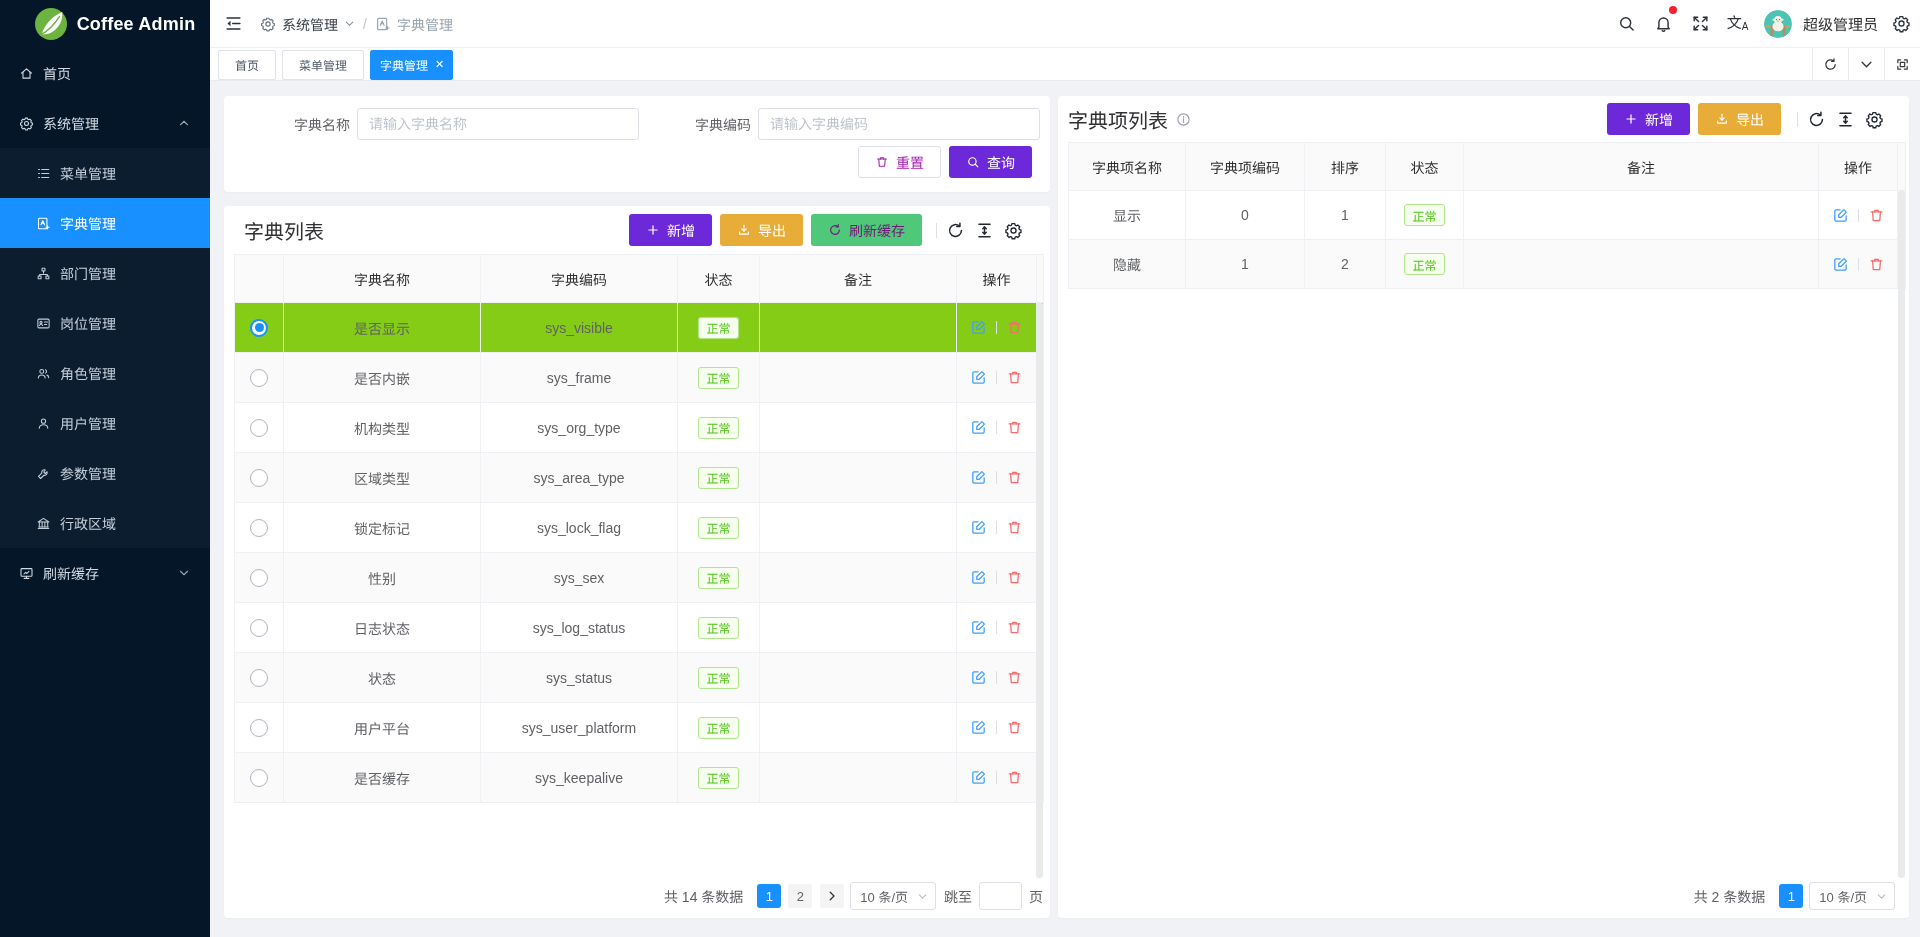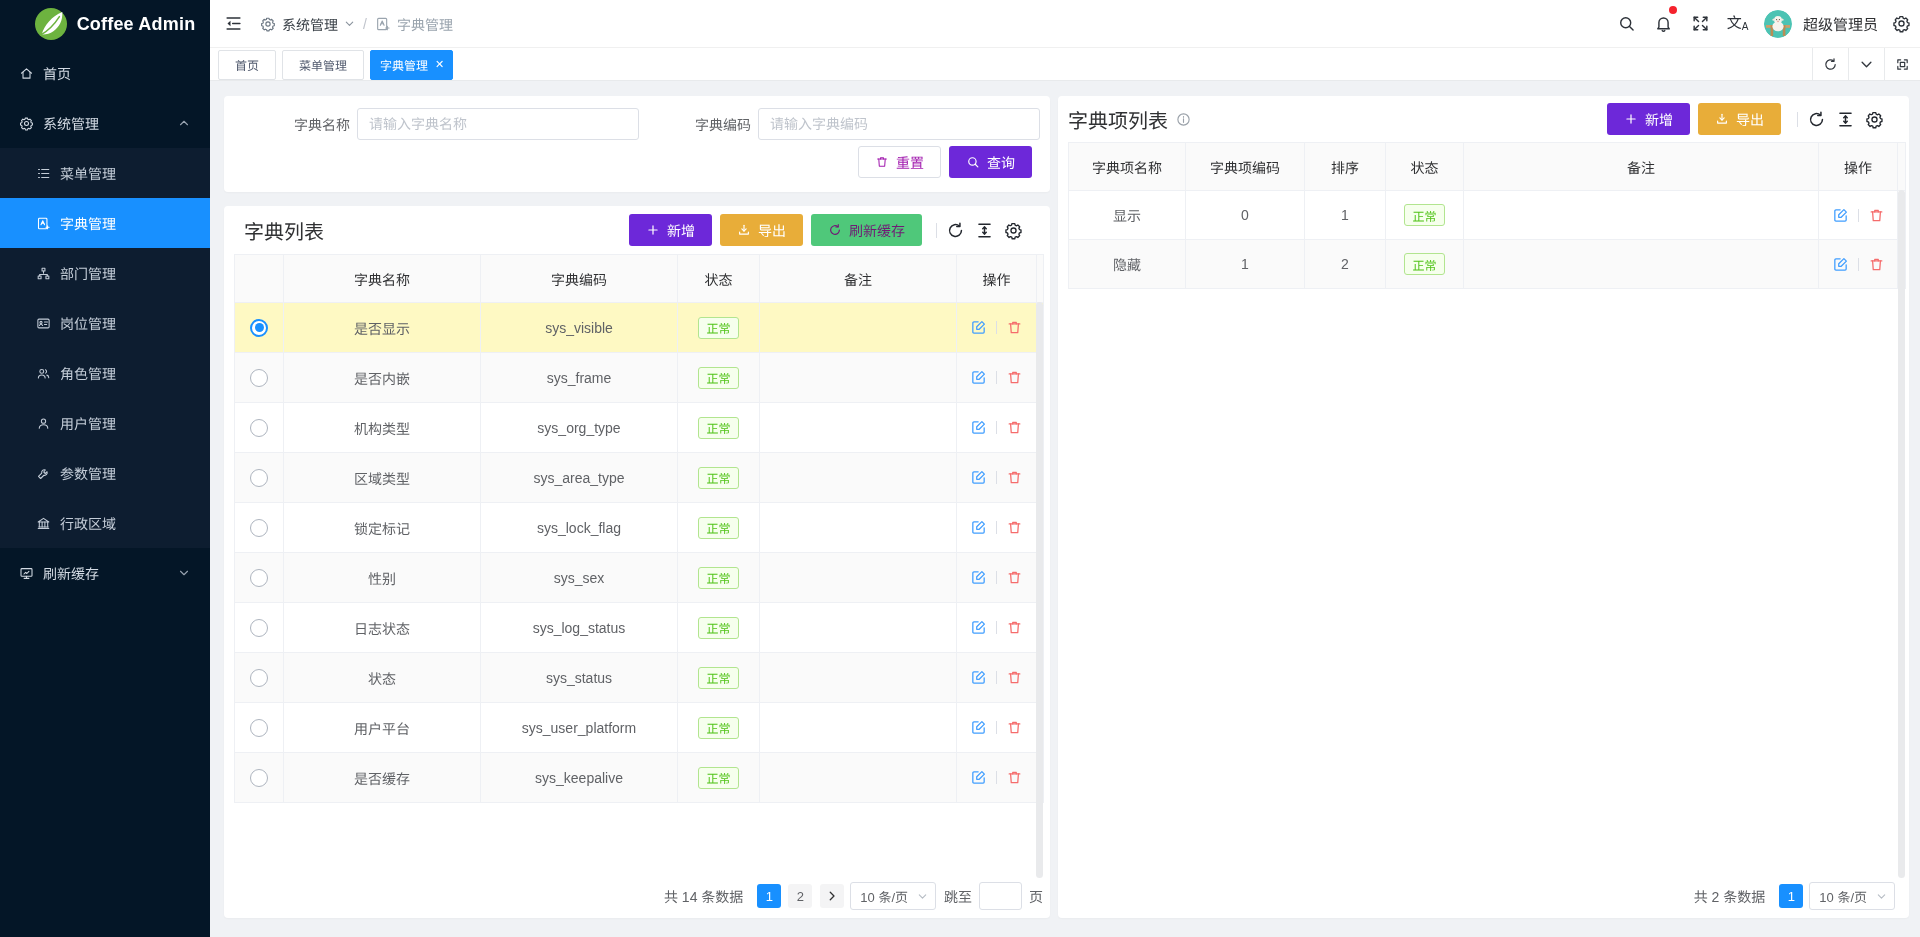--- a/index.html
+++ b/index.html
@@ -103,21 +103,21 @@
   .table-wrap { position:relative; flex:1; min-height:0; }
   .list-card .table-wrap { margin-left:10px; width:809px; }
   .item-card .table-wrap { margin-left:10px; width:837px; }
   table.grid { border-collapse:collapse; table-layout:fixed; width:100%; font-size:14px; }
   table.grid th, table.grid td { border:1px solid #eef0f4; text-align:center; font-weight:400; padding:0; overflow:hidden; white-space:nowrap; }
   table.grid th { background:#fafafa; color:#303133; height:48px; font-weight:500; }
   table.grid th.gutter-col { border-left:1px solid #eef0f4; }
   .list-card table.grid td { height:50px; color:#606266; }
   .item-card table.grid td { height:49px; color:#606266; }
   table.grid tr.stripe td { background:#fafafa; }
-  table.grid tr.selected td { background:#fef9c3; }
+  table.grid tr.selected td { background:#84cc16; }
 
   
   .radio { width:18px; height:18px; border-radius:50%; border:1px solid #aeb5bf; display:inline-block; background:#fff; position:relative; vertical-align:middle; }
   .radio.checked { border:2px solid #1890ff; }
   .radio.checked::after { content:""; position:absolute; left:50%; top:50%; width:9px; height:9px; margin:-4.5px 0 0 -4.5px; border-radius:50%; background:#1890ff; }
 
   
   .tag-success { display:inline-flex; align-items:center; justify-content:center; height:22px; padding:0 7px; font-size:12px; color:#52c41a; background:#f6ffed; border:1px solid #b2e58f; border-radius:3px; }
 
   

